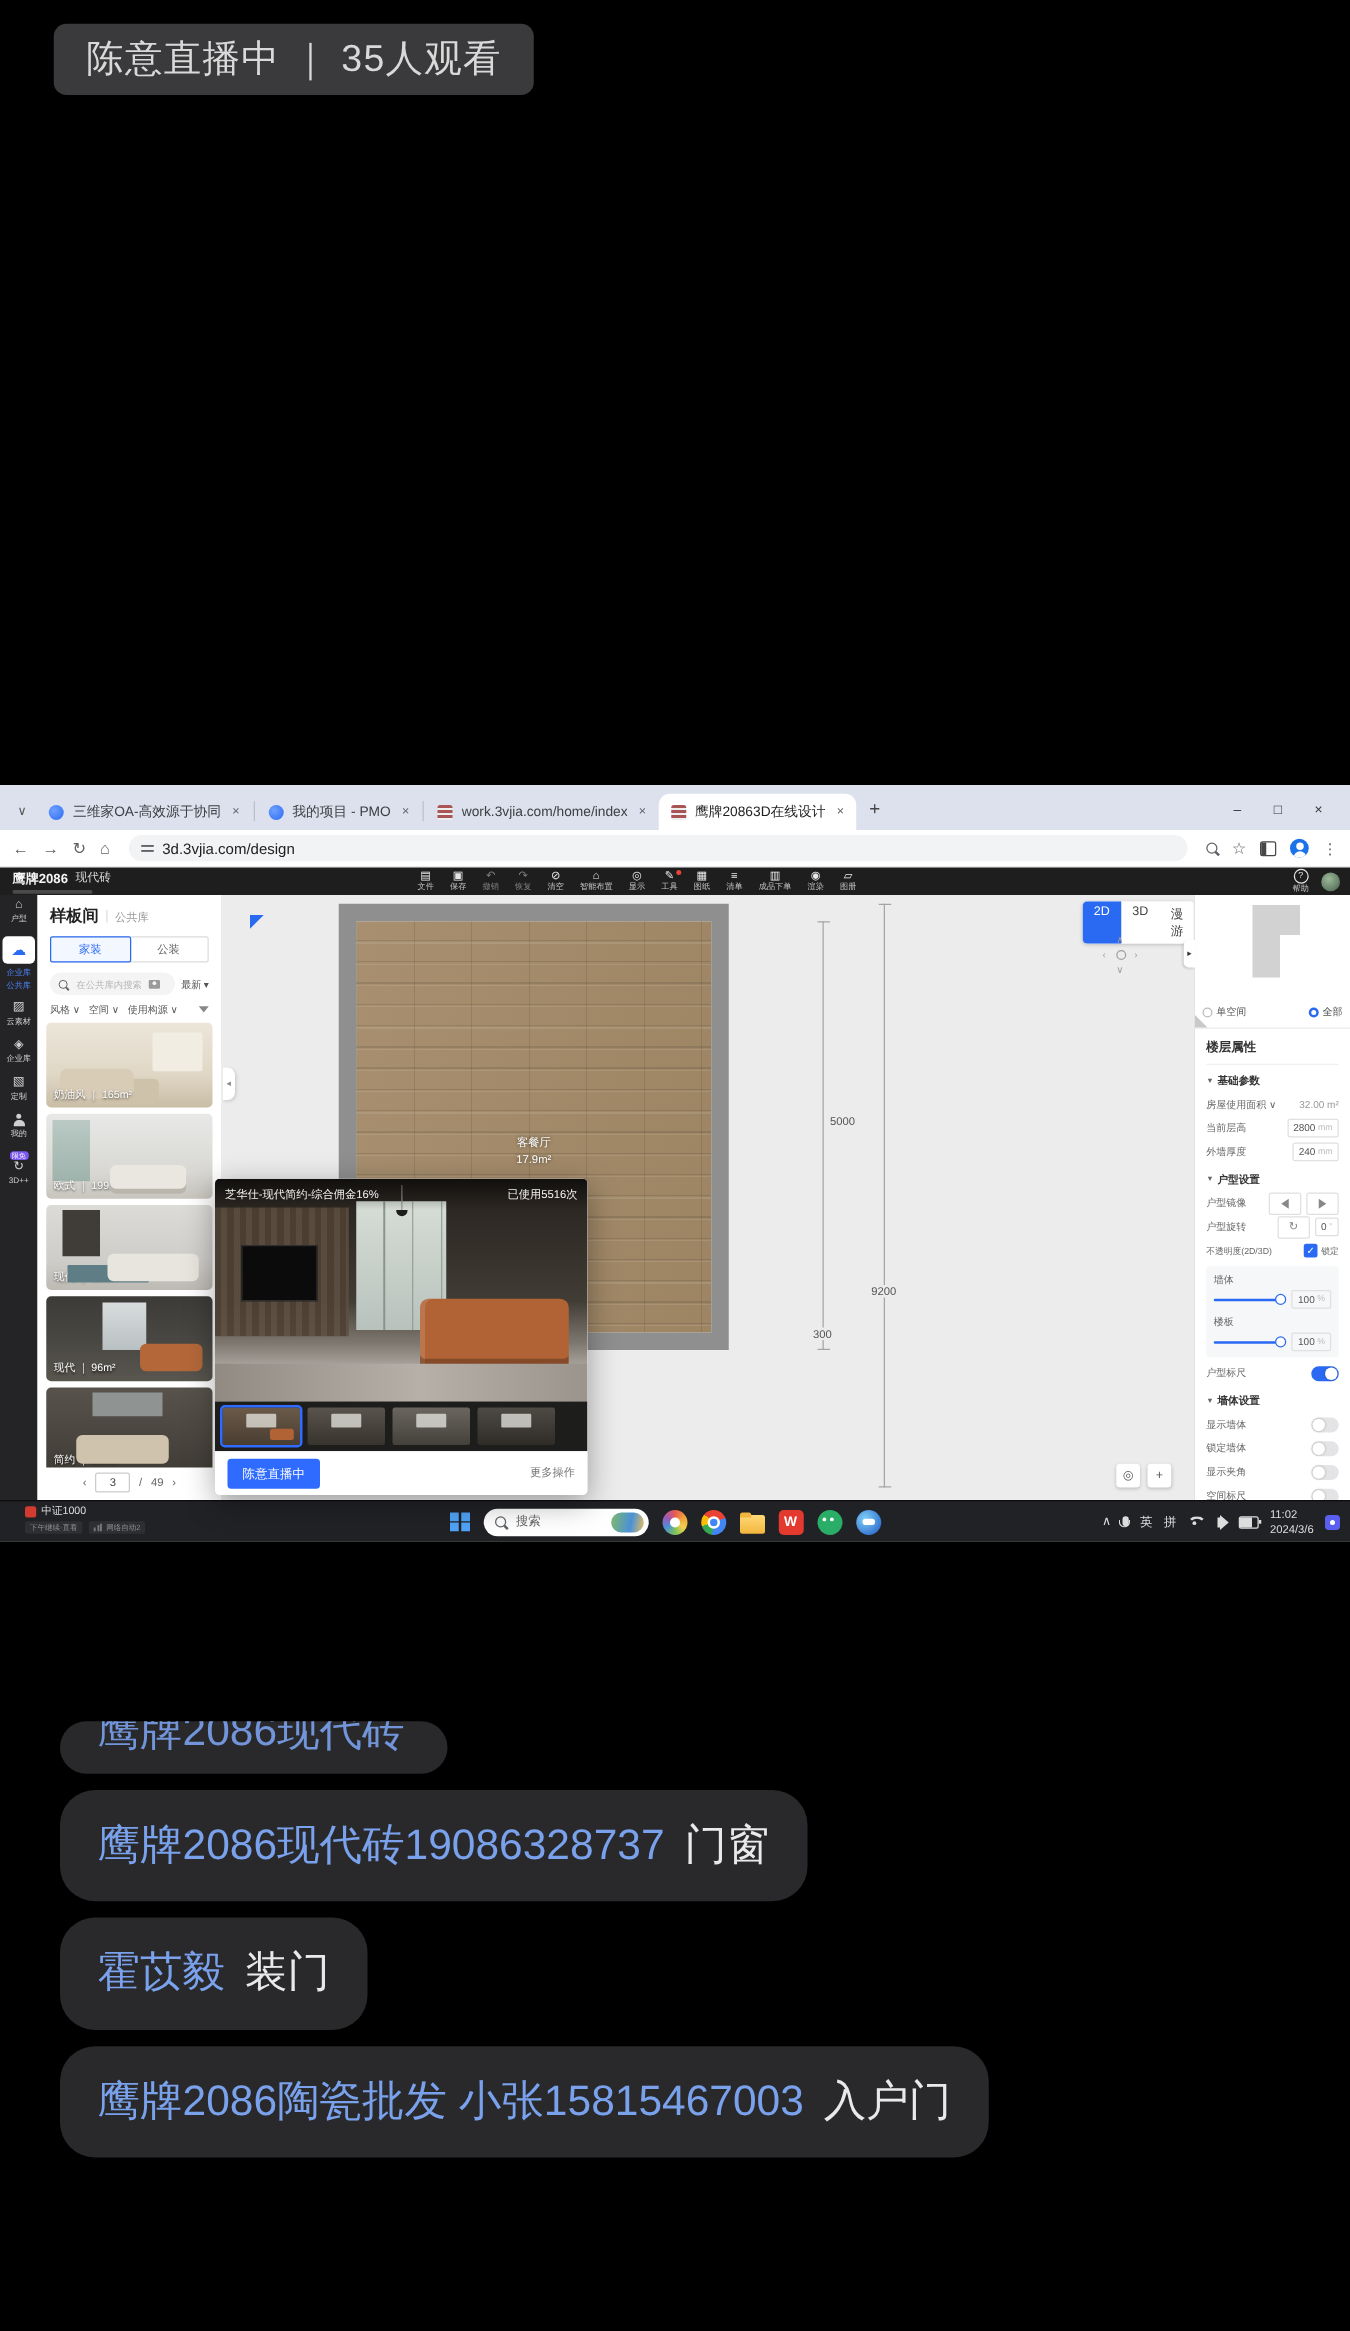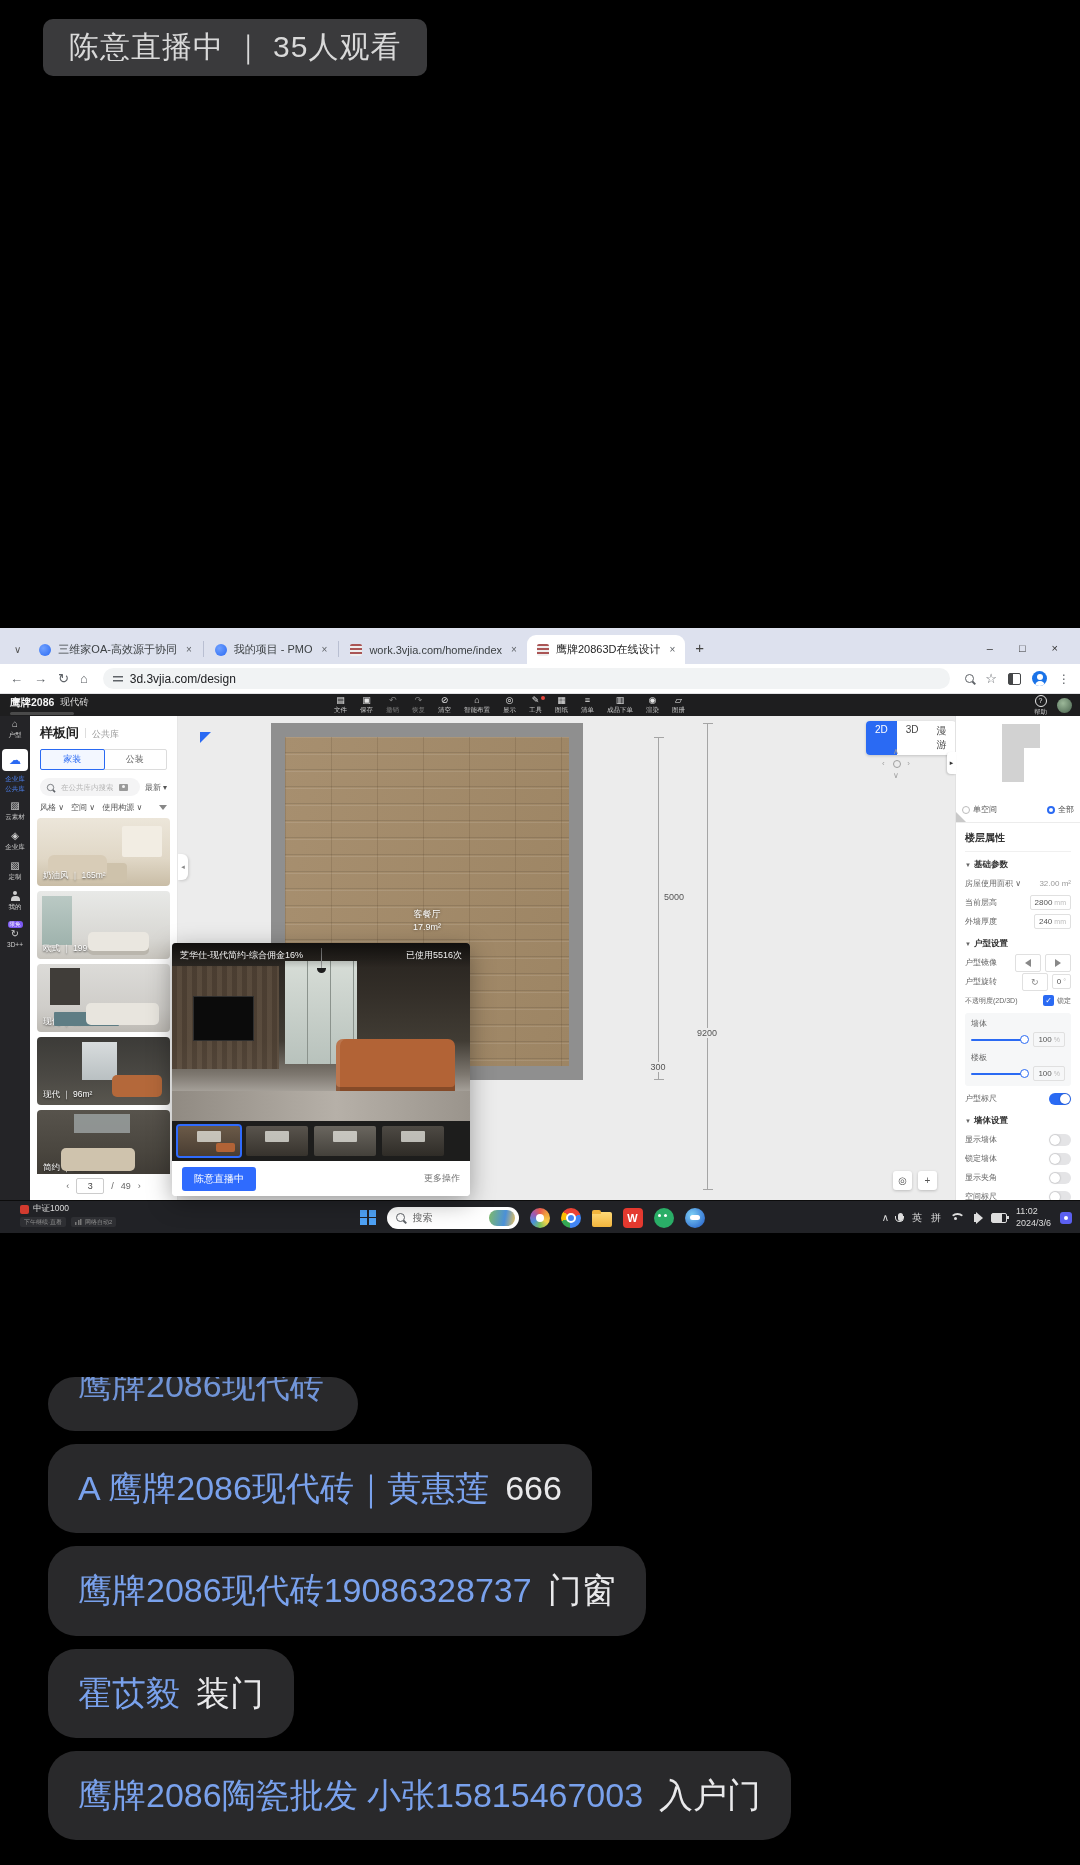--- a/index.html
+++ b/index.html
@@ -239,21 +239,21 @@
   .batt{width:14px;height:8px;border:1px solid #ddd;border-radius:2px;position:relative;background:linear-gradient(90deg,#ddd 0 70%,transparent 70%)}
   .batt::after{content:"";position:absolute;right:-3px;top:2px;width:1.5px;height:3px;background:#ddd}
   .tb-clock{display:flex;flex-direction:column;font-size:9px;color:#ddd;line-height:1.25}
   .tb-bell{width:12px;height:12px;border-radius:3px;background:#5b5ff0;position:relative}
   .tb-bell::after{content:"";position:absolute;left:4px;top:4px;width:4px;height:4px;border-radius:50%;background:#fff}
   
   .chat{position:absolute;left:48px;top:1377px;display:flex;flex-direction:column;align-items:flex-start;gap:13px}
   .bubble{background:#29292b;border-radius:28px;padding:20px 30px;font-size:34px;line-height:1.45;max-width:760px}
   .chat-user{color:#79a1ec}
   .chat-text{color:#e9e9eb;margin-left:16px}
-  .bubble.partial{height:54px;width:250px;padding:0 30px;overflow:hidden;box-sizing:content-box}
+  .bubble.partial{height:42px;width:250px;padding:0 30px;overflow:hidden;box-sizing:content-box}
   .bubble.partial .chat-user{display:block;margin-top:-16px;opacity:.9;white-space:nowrap}
 </style>
 </head>
 <body>
 
 <div class="live-badge">陈意直播中 ｜ 35人观看</div>
 
 <div class="screen">
 
   <div class="tabbar">
@@ -707,23 +707,20 @@
       <span class="tb-bell"></span>
     </div>
   </div>
 </div>
 
 <div class="chat">
   <div class="bubble partial">
     <span class="chat-user">鹰牌2086现代砖</span>
   </div>
   <div class="bubble">
-    <span class="chat-user">A 鹰牌2086现代砖｜黄惠莲</span><span class="chat-text">666</span>
-  </div>
-  <div class="bubble">
     <span class="chat-user">鹰牌2086现代砖19086328737</span><span class="chat-text">门窗</span>
   </div>
   <div class="bubble">
     <span class="chat-user">霍苡毅</span><span class="chat-text">装门</span>
   </div>
   <div class="bubble">
     <span class="chat-user">鹰牌2086陶瓷批发 小张15815467003</span><span class="chat-text">入户门</span>
   </div>
 </div>
 

